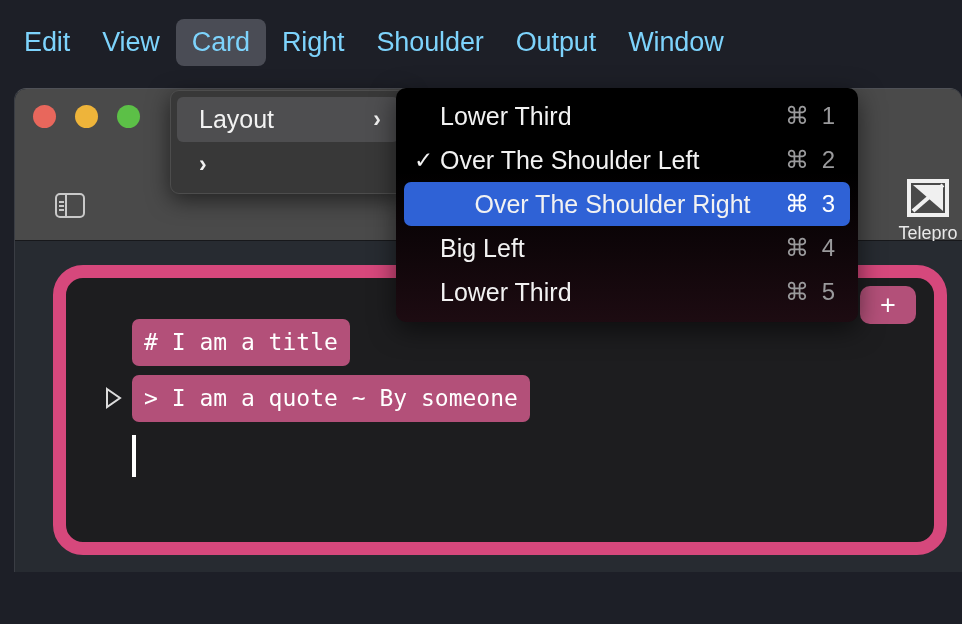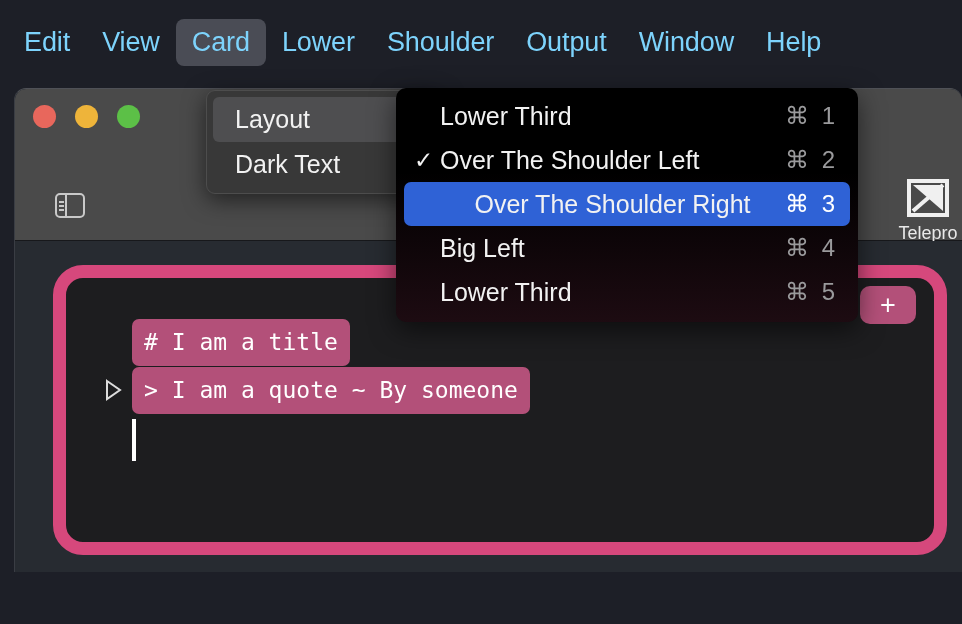--- a/index.html
+++ b/index.html
@@ -115,21 +115,21 @@
     background: #b35079;
     border-radius: 10px;
     display: flex; align-items: center; justify-content: center;
     color: #ffffff; font-size: 27px; line-height: 1;
     font-weight: 300;
   }
 
   .lines {
     position: absolute;
     left: 28px; top: 40px;
-    display: flex; flex-direction: column; gap: 0;
+    display: flex; flex-direction: column; gap: 8px;
   }
   .line-row { display: flex; align-items: center; height: 48px; }
   .gutter {
     width: 38px; flex: 0 0 38px;
     display: flex; align-items: center; justify-content: center;
   }
   .md-text {
     background: #b35079;
     color: #ffffff;
     font-family: "DejaVu Sans Mono", "Liberation Mono", monospace;
@@ -150,21 +150,20 @@
   .menu-panel {
     position: absolute;
     left: 170px; top: 90px;
     width: 236px;
     background: #383838;
     border-radius: 9px;
     padding: 6px 0;
     z-index: 80;
     box-shadow: 0 6px 22px rgba(0,0,0,0.55);
     border: 1px solid #4d4d4d;
-    margin-left: 36px;
   }
   .menu-row {
     display: flex; align-items: center;
     height: 45px;
     padding: 0 14px 0 22px;
     color: #f2f2f2;
     font-size: 25px;
     border-radius: 6px;
     margin: 0 6px;
   }
@@ -219,25 +218,24 @@
 </style>
 </head>
 <body>
 
 <div id="root">
 
   <div class="menubar">
     <div class="menubar-item">Edit</div>
     <div class="menubar-item">View</div>
     <div class="menubar-item active">Card</div>
-    <div class="menubar-item">Lower</div>
+    <div class="menubar-item">Right</div>
     <div class="menubar-item">Shoulder</div>
     <div class="menubar-item">Output</div>
     <div class="menubar-item">Window</div>
-    <div class="menubar-item">Help</div>
   </div>
 
   <div class="window">
 
     <div class="titlebar">
       <div class="traffic">
         <div class="light red"></div>
         <div class="light yellow"></div>
         <div class="light green"></div>
       </div>
@@ -293,21 +291,20 @@
       </div>
     </div>
   </div>
 
   <div class="menu-panel">
     <div class="menu-row hovered">
       <span class="mlabel">Layout</span>
       <span class="chev">›</span>
     </div>
     <div class="menu-row">
-      <span class="mlabel">Dark Text</span>
       <span class="chev">›</span>
     </div>
   </div>
 
   <div class="submenu">
 
     <div class="sub-row">
       <span class="check"></span>
       <span class="sub-label">Lower Third</span>
       <span class="shortcut">⌘ 1</span>

